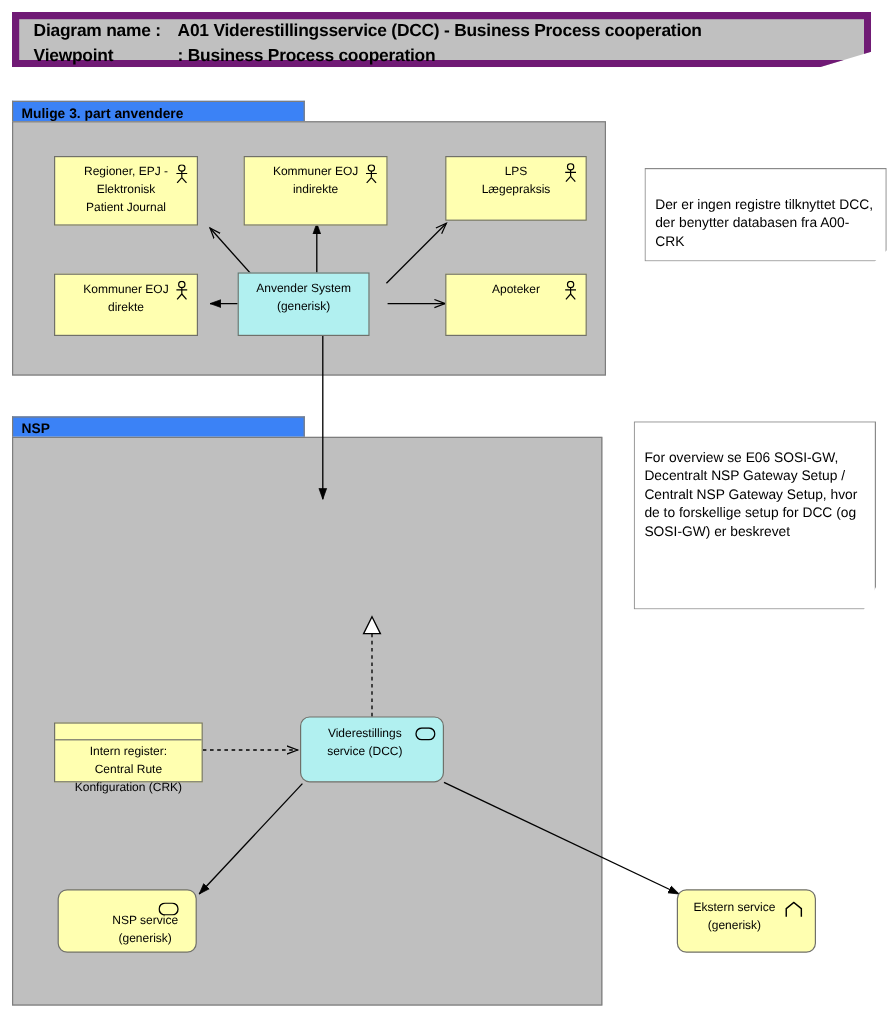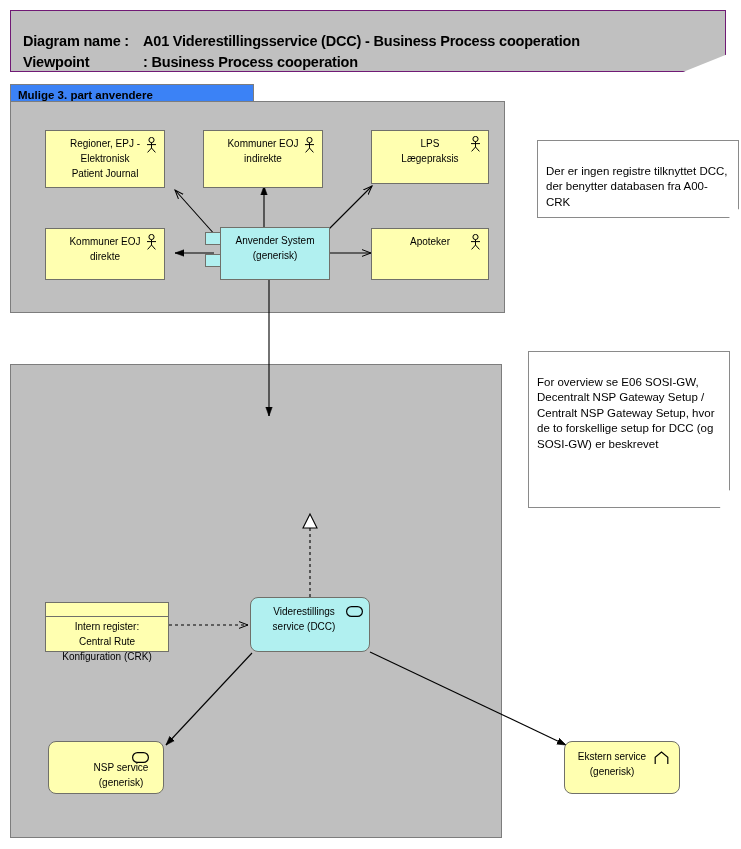--- a/index.html
+++ b/index.html
@@ -18,26 +18,26 @@
     position: absolute;
     left: 0; top: 0;
     width: 741px;
     height: 849px;
   }
   .abs { position: absolute; box-sizing: border-box; }
 
   
   #title-banner {
     left: 10px; top: 10px;
-    width: 716px; height: 62px;
+    width: 716px; height: 46px;
     background: #c0c0c0;
-    border: 1px solid #701a75;
+    border: 6px solid #701a75;
     
     clip-path: polygon(0 0, 100% 0, 100% 72%, 94% 100%, 0 100%);
-    padding: 20px 0 0 12px;
+    padding: 0 0 0 12px;
   }
   #title-banner .line {
     font-weight: bold;
     font-size: 14.5px;
     color: #000;
     white-space: pre;
     line-height: 21px;
     letter-spacing: -0.2px;
   }
   #title-banner .lbl { display: inline-block; }
@@ -137,20 +137,23 @@
   <div class="abs" id="title-banner">
     <div class="line"><span class="lbl w1">Diagram name :</span><span>A01 Viderestillingsservice (DCC) - Business Process cooperation</span></div>
     <div class="line"><span class="lbl w1">Viewpoint</span><span>: </span><span>Business Process cooperation</span></div>
   </div>
 
   <div class="abs group-tab" style="left:10px; top:84px; width:244px; height:17px;">
     <span>Mulige 3. part anvendere</span>
   </div>
   <div class="abs group-body" style="left:10px; top:101px; width:495px; height:212px;"></div>
 
+  <div class="abs group-tab" style="left:10px; top:347px; width:244px; height:17px;">
+    <span>NSP</span>
+  </div>
   <div class="abs group-body" style="left:10px; top:364px; width:492px; height:474px;"></div>
 
   <svg class="overlay" viewBox="0 0 741 849">
     <defs>
       <marker id="arrow-open" markerWidth="11" markerHeight="11" refX="9" refY="4" orient="auto" markerUnits="userSpaceOnUse">
         <path d="M0,0.6 L9,4 L0,7.4" fill="none" stroke="#000" stroke-width="1"></path>
       </marker>
       <marker id="arrow-solid" markerWidth="11" markerHeight="11" refX="9" refY="4" orient="auto" markerUnits="userSpaceOnUse">
         <path d="M0,0.8 L9,4 L0,7.2 z" fill="#000" stroke="#000" stroke-width="0.6"></path>
       </marker>
@@ -236,21 +239,21 @@
       <circle cx="6.5" cy="3" r="2.6" fill="none" stroke="#000" stroke-width="1"></circle>
       <line x1="6.5" y1="5.6" x2="6.5" y2="11" stroke="#000" stroke-width="1"></line>
       <line x1="2" y1="7.6" x2="11" y2="7.6" stroke="#000" stroke-width="1"></line>
       <line x1="6.5" y1="11" x2="2.6" y2="15.4" stroke="#000" stroke-width="1"></line>
       <line x1="6.5" y1="11" x2="10.4" y2="15.4" stroke="#000" stroke-width="1"></line>
     </svg>
   </div>
 
   <div class="abs comp-tab" style="left:205px; top:232px;"></div>
   <div class="abs comp-tab" style="left:205px; top:254px;"></div>
-  <div class="abs el cyan" style="left:220px; top:227px; width:110px; height:53px;">
+  <div class="abs el cyan" style="left:198px; top:227px; width:110px; height:53px;">
     <div class="txt">Anvender System
 (generisk)</div>
   </div>
 
   <div class="abs note" style="left:537px; top:140px; width:202px; height:78px;">
     <span>Der er ingen registre tilknyttet DCC, der benytter databasen fra A00-CRK</span>
   </div>
 
   <div class="abs note" style="left:528px; top:351px; width:202px; height:157px;">
     <span>For overview se E06 SOSI-GW, Decentralt NSP Gateway Setup / Centralt NSP Gateway Setup, hvor de to forskellige setup for DCC (og SOSI-GW) er beskrevet</span>

